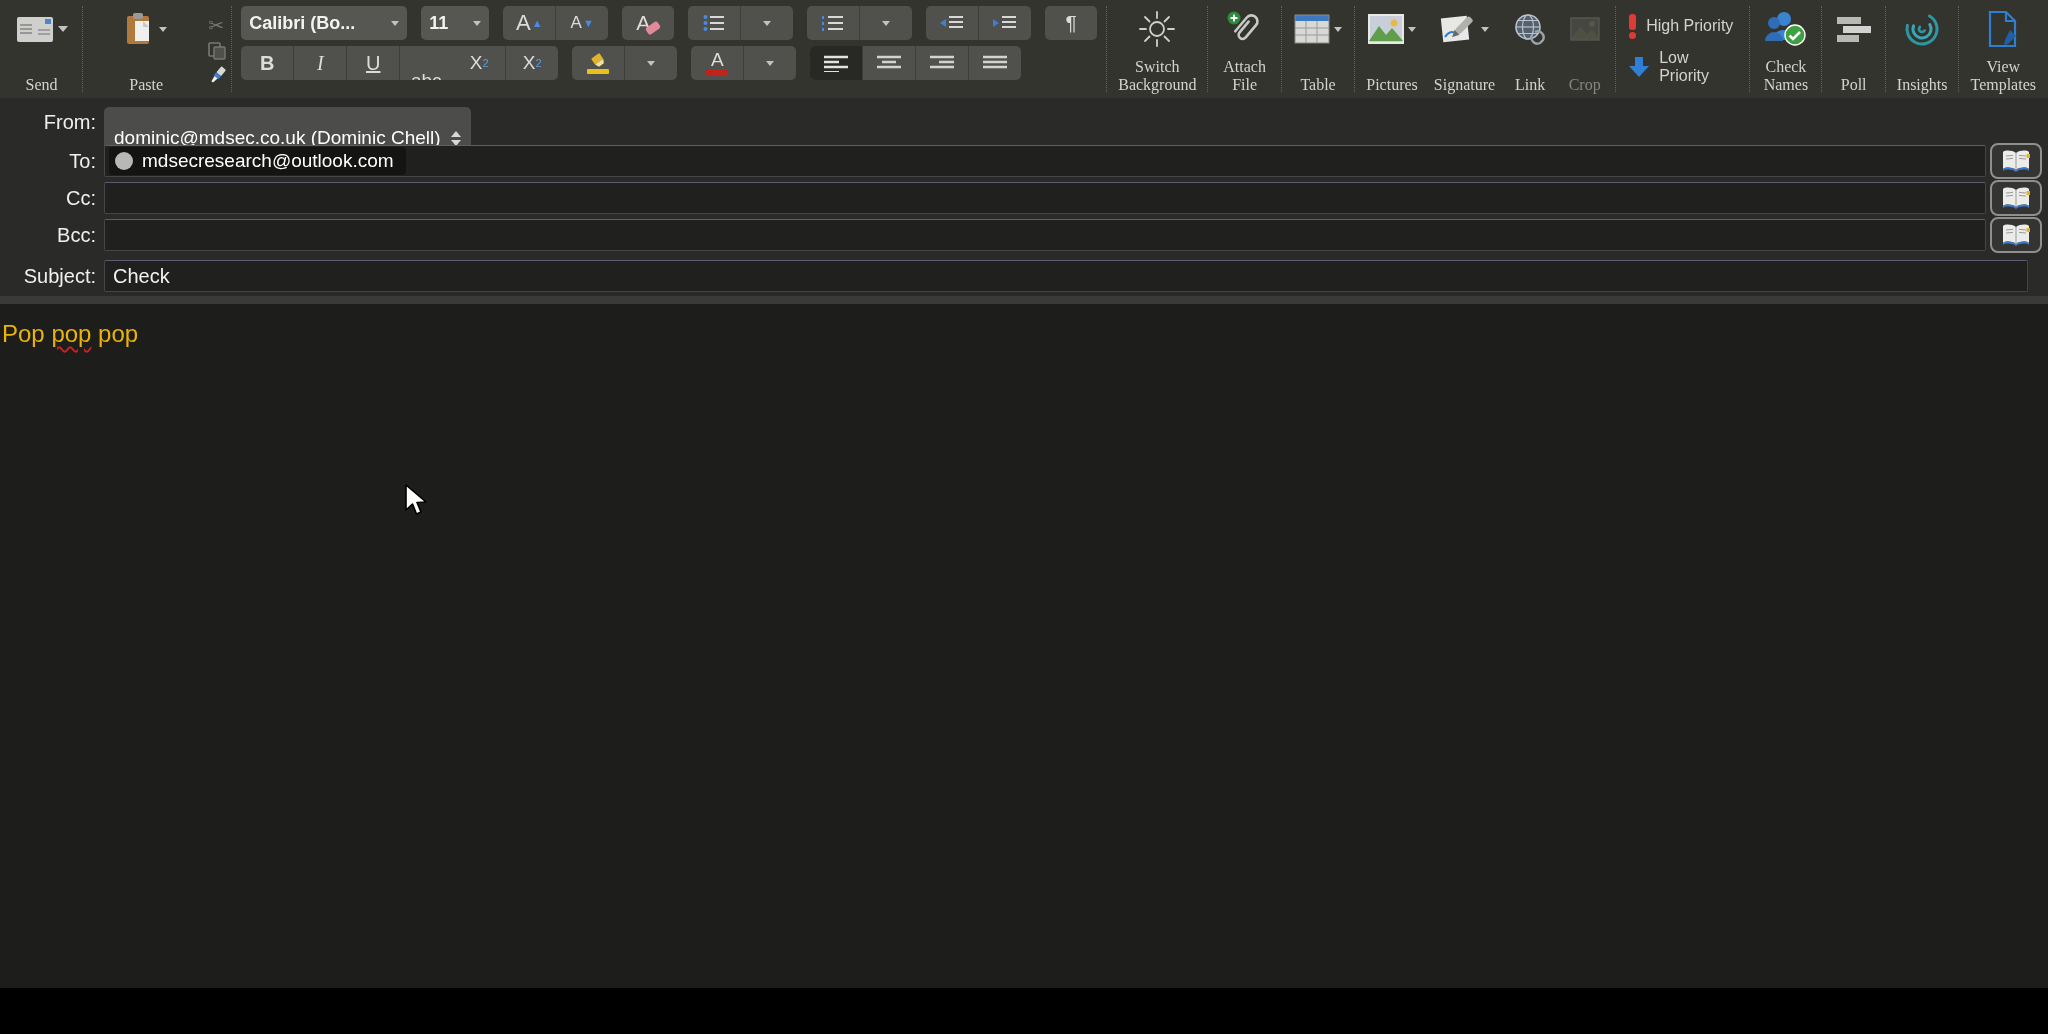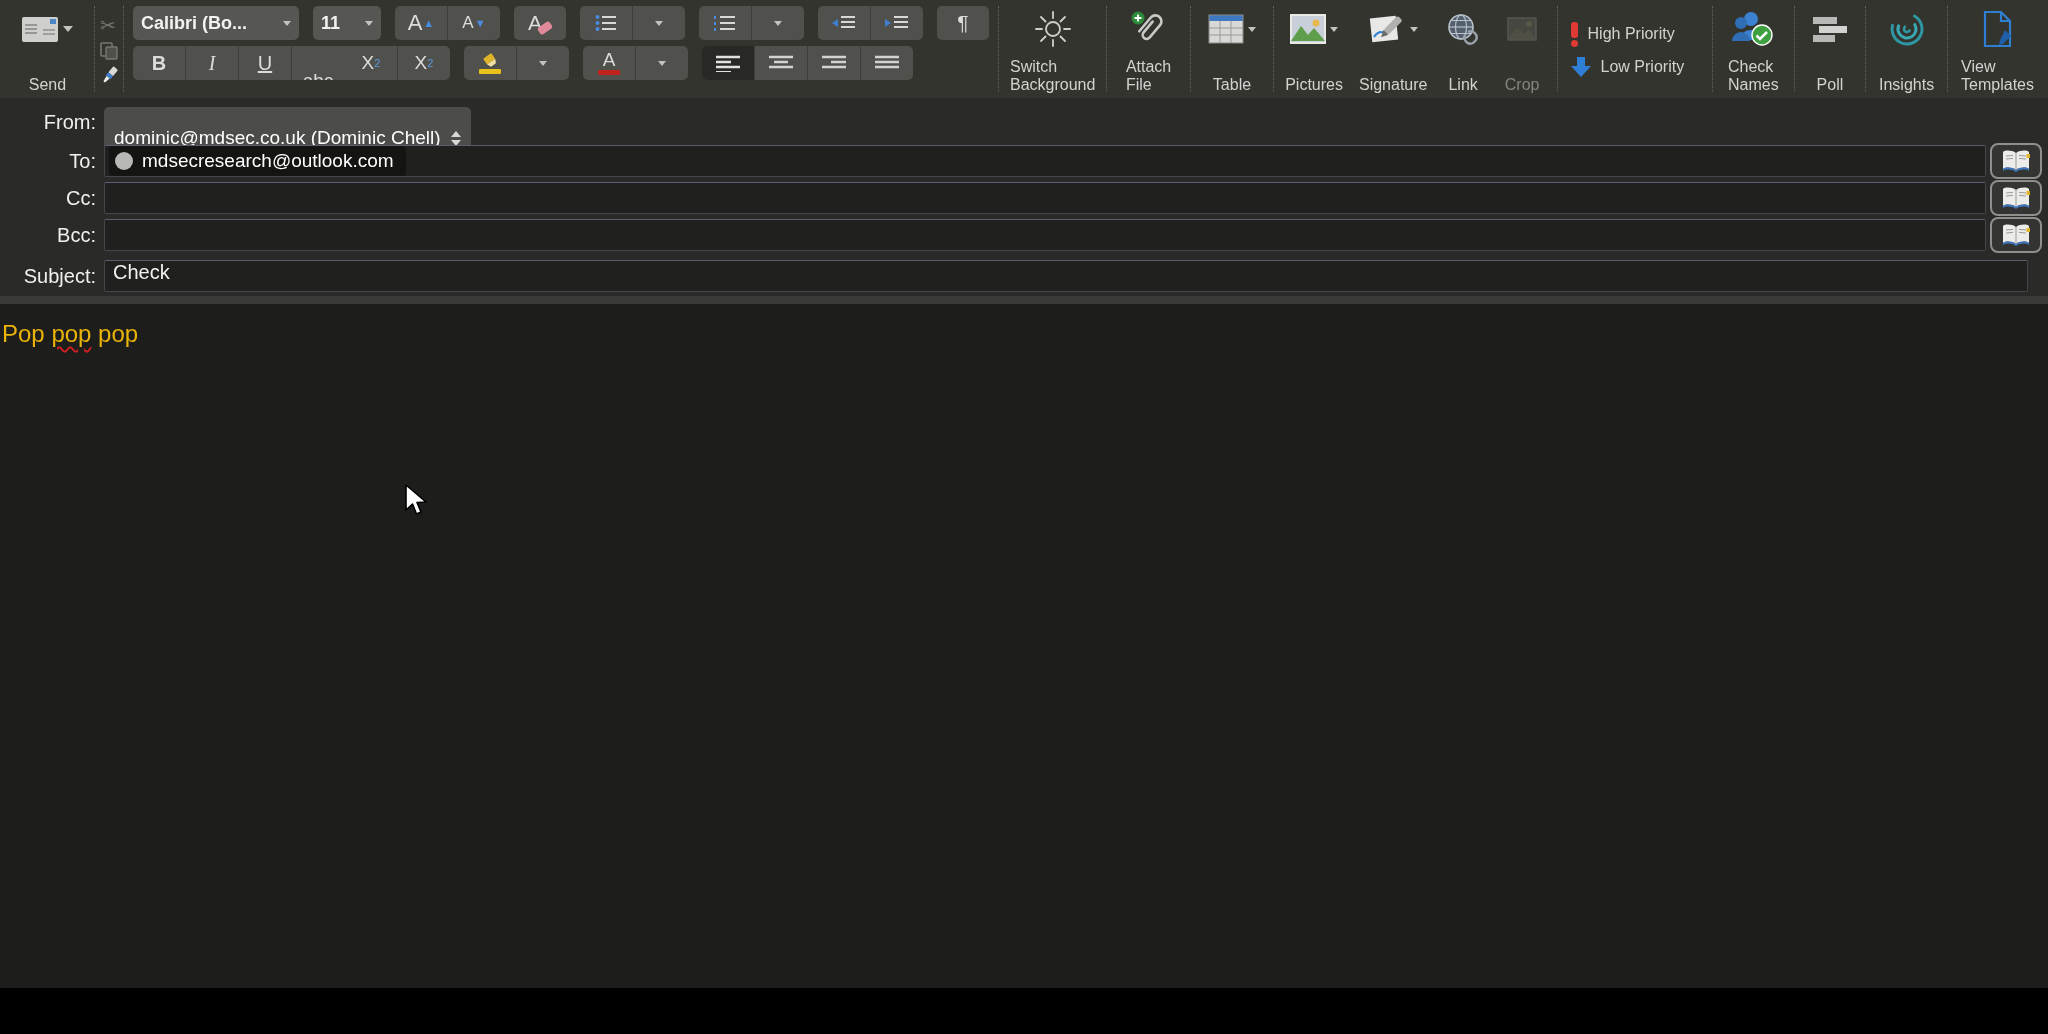--- a/index.html
+++ b/index.html
@@ -7,21 +7,21 @@
         font-family:"Liberation Sans",sans-serif;color:#d6d6d4;background:#000;}
   .dots{background-image:radial-gradient(rgba(115,115,175,.16) 1px,transparent 1.3px);
         background-size:4px 4px;}
   
   #ribbon{position:absolute;top:0;left:0;width:2048px;height:98px;background:#34342f;
           display:flex;align-items:stretch;padding:0 4px;box-sizing:border-box;}
   .rdiv{border-left:1px dotted #62625c;margin:6px 3px;}
   .rgroup{display:flex;flex-direction:column;align-items:center;justify-content:flex-start;
           padding:6px 8px 4px;box-sizing:border-box;cursor:default;}
   .rgroup .ic{flex:0 0 auto;height:46px;display:flex;align-items:center;justify-content:center;gap:4px;}
-  .rlabel{margin-top:auto;font-size:16px;line-height:18px;text-align:left;color:#d2d2d0;white-space:pre-line;}
+  .rlabel{margin-top:auto;font-size:16px;line-height:18px;text-align:center;color:#d2d2d0;white-space:pre-line;font-family:Liberation Serif, serif;}
   .caret{width:0;height:0;border-left:5px solid transparent;border-right:5px solid transparent;
          border-top:6px solid #c2c2c0;display:inline-block;}
   .caret.sm{border-left-width:4px;border-right-width:4px;border-top-width:5px;}
   .disabled{opacity:.5;}
   
   #fontgroup{display:flex;flex-direction:column;justify-content:flex-start;padding:6px 6px 2px;gap:6px;}
   .frow{display:flex;align-items:flex-start;gap:14px;}
   .combo{display:flex;align-items:center;gap:8px;background:#565652;border-radius:5px;
          padding:4px 8px;color:#f2f2f0;font-size:18px;font-weight:700;height:26px;box-sizing:content-box;}
   .seggroup{display:flex;background:#50504c;border-radius:5px;overflow:hidden;height:34px;align-items:stretch;}
@@ -46,21 +46,21 @@
   .excl .b1{width:7px;height:16px;background:#e03a34;border-radius:3px;}
   .excl .b2{width:7px;height:7px;background:#e03a34;border-radius:50%;}
   .dnarrow{display:flex;flex-direction:column;align-items:center;}
   .dnarrow .stem{width:8px;height:9px;background:#2f7fd6;}
   .dnarrow .head{width:0;height:0;border-left:10px solid transparent;border-right:10px solid transparent;border-top:11px solid #2f7fd6;}
   
   #fields{position:absolute;top:98px;left:0;width:2048px;height:200px;background:#29292б;}
   #fields{background:#2a2a28;}
   .frlabel{position:absolute;width:96px;text-align:right;font-size:20px;color:#f0f0ee;}
   .finput{position:absolute;left:104px;height:32px;background:#20201e;border:1px solid #45454a;
-          border-top-color:#5c5c74;border-radius:2px;display:flex;box-sizing:border-box;}
+          border-top-color:#5c5c74;border-radius:2px;display:flex;align-items:center;box-sizing:border-box;}
   .chip{display:inline-flex;align-items:center;gap:9px;background:#141412;border-radius:4px;
         padding:3px 12px 3px 6px;margin-left:4px;color:#fff;font-size:19px;}
   .avatar{width:18px;height:18px;border-radius:50%;background:#b8b8b6;}
   .bookbtn{position:absolute;width:52px;height:36px;border:2px solid #8f8f8d;border-radius:8px;
            background:#343432;display:flex;align-items:center;justify-content:center;box-sizing:border-box;}
   .fromcombo{position:absolute;left:104px;top:9px;height:30px;display:inline-flex;align-items:center;
              background:#4c4c4a;border-radius:5px;padding:16px 10px;color:#fff;font-size:19px;}
   #sep{position:absolute;top:296px;left:0;width:2048px;height:8px;background:#3a3a38;}
   
   #mailbody{position:absolute;top:304px;left:0;width:2048px;height:684px;background:#1d1d1b;}
@@ -92,20 +92,34 @@
           </svg>
         </span>
         <span class="caret"></span>
       </span>
       <span class="rlabel">Send</span>
     </div>
 
     <div class="rdiv"></div>
 
     <div style="display:flex;">
+      <div class="rgroup" style="width:120px;">
+        <span class="ic">
+          <span>
+            <svg width="30" height="34" viewBox="0 0 30 34">
+              <rect x="2" y="4" width="22" height="28" rx="2" fill="#b07a3e"></rect>
+              <rect x="8" y="1" width="10" height="6" rx="2" fill="#9a9a98"></rect>
+              <path d="M10 9 h14 v20 h-14 z" fill="#efefed"></path>
+              <path d="M18 9 l6 6 h-6 z" fill="#c9c9c7"></path>
+            </svg>
+          </span>
+          <span class="caret sm"></span>
+        </span>
+        <span class="rlabel">Paste</span>
+      </div>
       <div class="stack">
         <span class="disabled" style="font-size:19px;color:#b8b8b6;">✂</span>
         <span class="disabled">
           <svg width="18" height="18" viewBox="0 0 18 18">
             <rect x="1" y="1" width="11" height="13" rx="1" fill="none" stroke="#b8b8b6" stroke-width="1.6"></rect>
             <rect x="6" y="5" width="11" height="12" rx="1" fill="#6a6a68" stroke="#b8b8b6" stroke-width="1.4"></rect>
           </svg>
         </span>
         <span>
           <svg width="20" height="20" viewBox="0 0 20 20">

